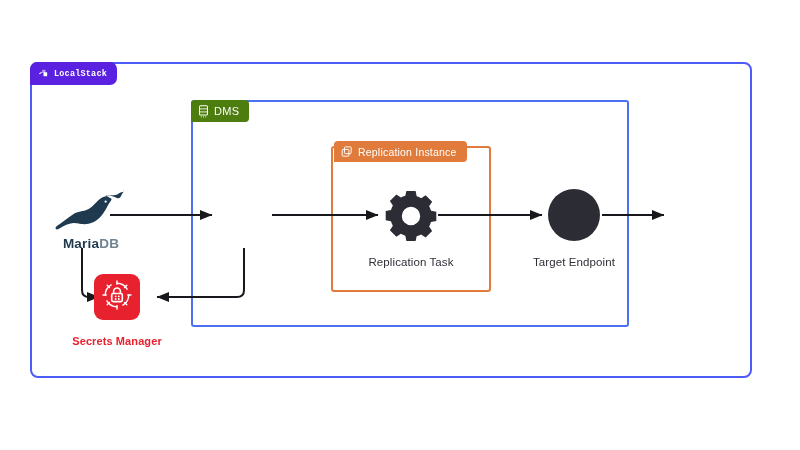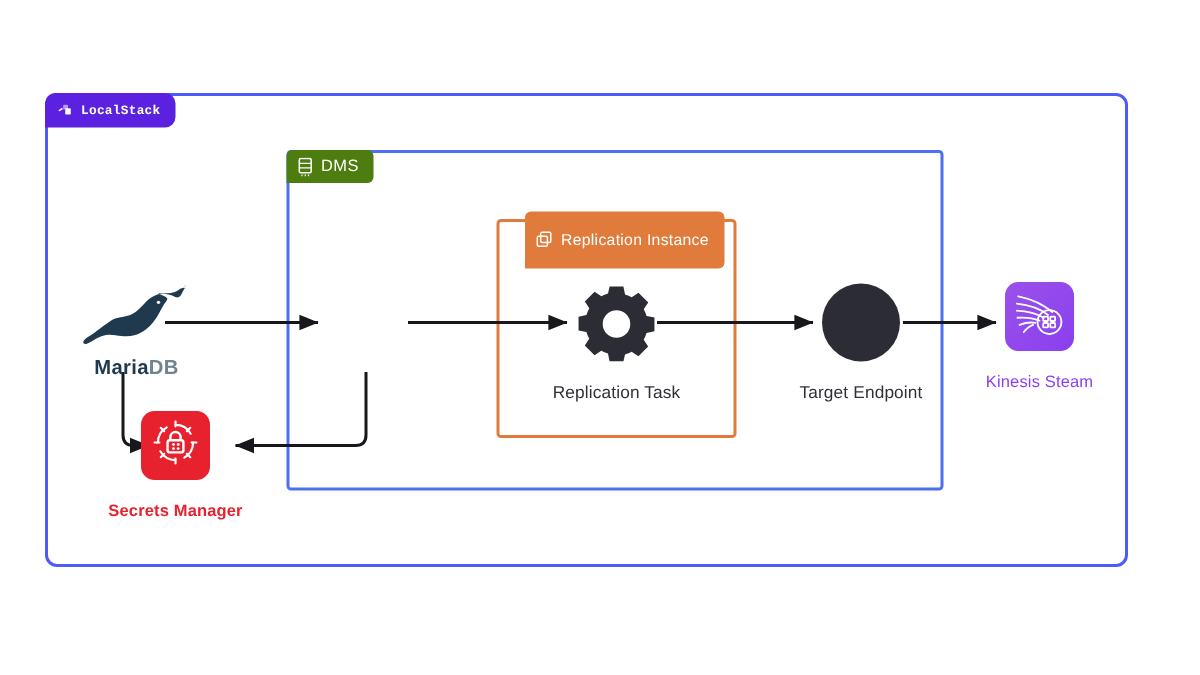--- a/index.html
+++ b/index.html
@@ -79,23 +79,23 @@
     left: 191px;
     top: 100px;
     height: 22px;
     padding: 0 10px 0 7px;
     background: #4d7c0f;
     border-radius: 4px 4px 4px 0;
     font-size: 11px;
     letter-spacing: .3px;
   }
   .badge-repl {
-    left: 350px;
+    left: 334px;
     top: 141px;
-    height: 38px;
+    height: 21px;
     padding: 0 10px 0 7px;
     background: #e07b3c;
     border-radius: 4px 4px 4px 0;
     font-size: 10.5px;
     letter-spacing: .2px;
   }
   .badge svg { display: block; }
 
   
   .node {
@@ -313,38 +313,14 @@
           <circle cx="16.6" cy="19.4" r="1" fill="#ffffff"></circle>
           <circle cx="19.9" cy="19.4" r="1" fill="#ffffff"></circle>
           <circle cx="16.6" cy="22.3" r="1" fill="#ffffff"></circle>
           <circle cx="19.9" cy="22.3" r="1" fill="#ffffff"></circle>
         </svg>
       </span>
     </div>
     <span class="node-label">Secrets Manager</span>
   </div>
 
-  <div class="node node-kinesis">
-    <div class="tile tile-kinesis">
-      <span>
-        <svg width="36" height="36" viewBox="0 0 38 38">
-          <g stroke="#ffffff" stroke-width="1.3" fill="none" stroke-linecap="round">
-            <path d="M4 7 C14 9 22 13 28 18"></path>
-            <path d="M3 12 C13 13 20 16 25 20"></path>
-            <path d="M3 17 C11 17.5 17 19 22 22"></path>
-            <path d="M3.5 22 C10 21.5 14 22 19 24"></path>
-            <path d="M5 27 C9 25.5 12.5 25 16 25.6"></path>
-            <path d="M8 32 C10 29.5 12 27.8 14.5 27"></path>
-          </g>
-          <g stroke="#ffffff" stroke-width="1.3" fill="none">
-            <circle cx="26" cy="25" r="8.4"></circle>
-            <rect x="21.6" y="21.2" width="3.4" height="3.1" rx=".5"></rect>
-            <rect x="26.6" y="21.2" width="3.4" height="3.1" rx=".5"></rect>
-            <rect x="21.6" y="25.7" width="3.4" height="3.1" rx=".5"></rect>
-            <rect x="26.6" y="25.7" width="3.4" height="3.1" rx=".5"></rect>
-          </g>
-        </svg>
-      </span>
-    </div>
-    <span class="node-label">Kinesis Steam</span>
-  </div>
 
 </div>
 
 </body></html>

